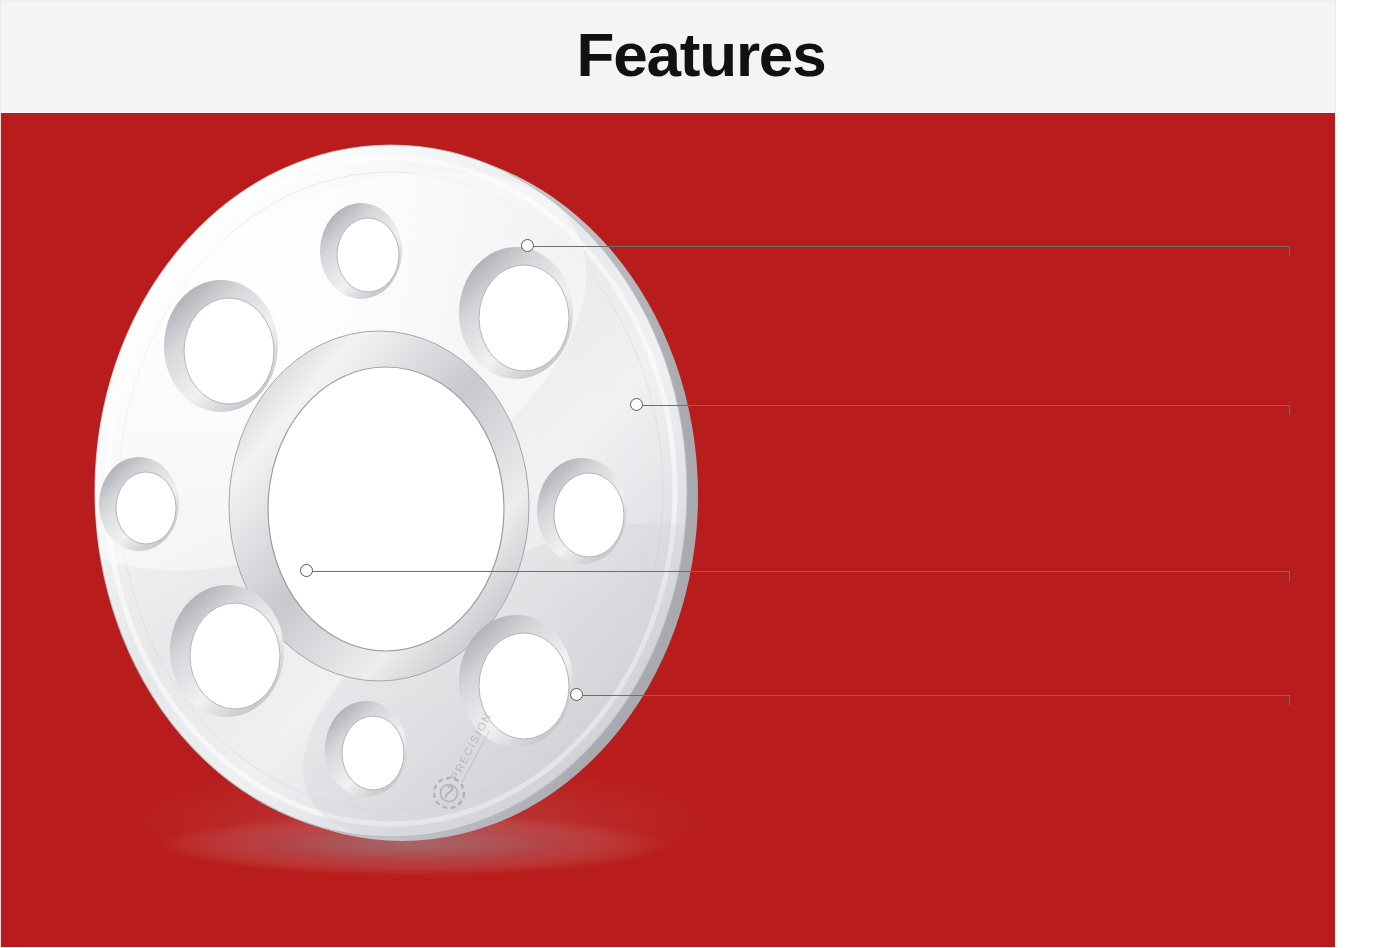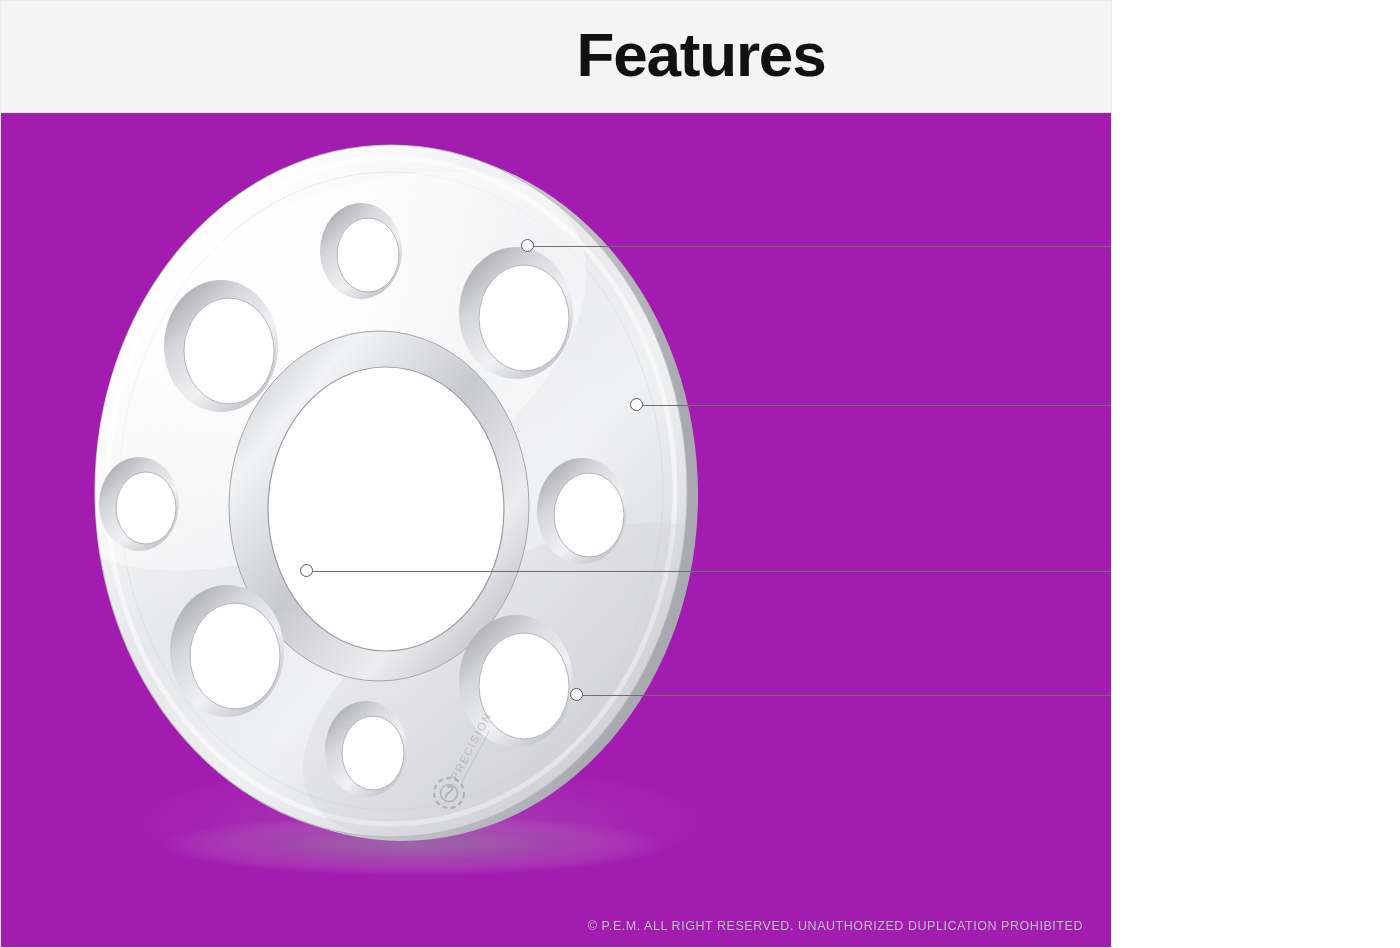--- a/index.html
+++ b/index.html
@@ -8,22 +8,22 @@
     margin: 0; padding: 0;
     background: #ffffff;
   }
   body {
     width: 1400px; height: 948px;
     font-family: "Liberation Sans", sans-serif;
     overflow: hidden;
   }
   .page {
     position: relative;
-    width: 1112px; height: 948px;
-    background: #a21caf;
+    width: 1336px; height: 948px;
+    background: #b91c1c;
     border: 1px solid #ececec;
     overflow: hidden;
   }
 
   
   .header-band {
     position: absolute;
     left: 0; top: 0;
     width: 1400px; height: 112px;
     background: #f4f4f4;
@@ -261,15 +261,14 @@
 
     <div class="callout">
 
       <div class="callout-rule" style="left:576px; top:694px; width:712px;"></div>
       <div class="callout-tick" style="left:1288px; top:694px;"></div>
       <div class="callout-dot" style="left:569px; top:687px;"></div>
     </div>
 
   </div>
 
-  <div class="footer-note">© P.E.M. ALL RIGHT RESERVED. UNAUTHORIZED DUPLICATION PROHIBITED</div>
 
 </div>
 
 </body></html>

